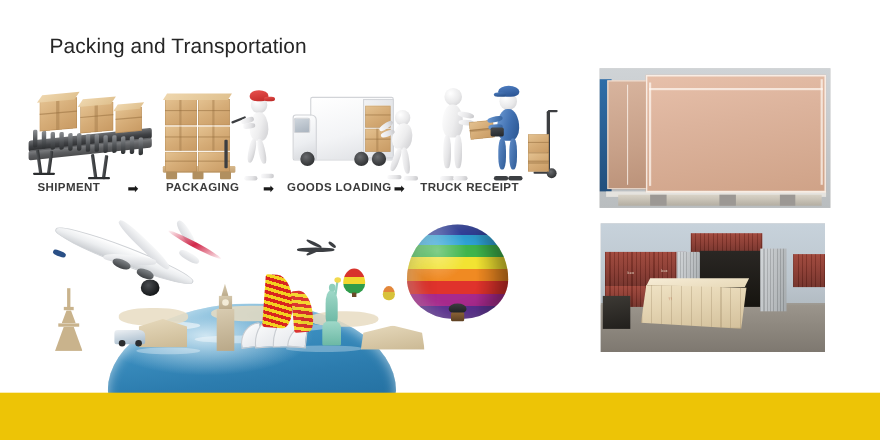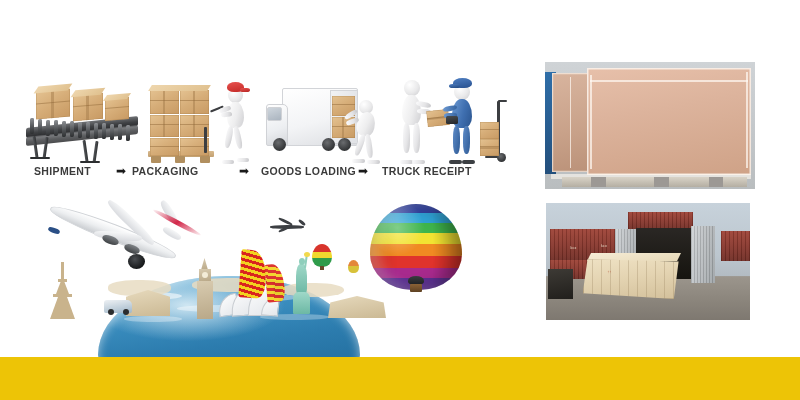--- a/index.html
+++ b/index.html
@@ -149,21 +149,21 @@
     white-space: nowrap;
   }
   .step-arrow {
     font-size: 12px;
     color: #1a1a1a;
     line-height: 1;
     padding: 0 2px;
   }
   .lbl-shipment { position: absolute; left: 34px; }
   .arr-1 { position: absolute; left: 114px; }
-  .lbl-packaging { position: absolute; left: 132px; }
+  .lbl-packaging { position: absolute; left: 151px; }
   .arr-2 { position: absolute; left: 237px; }
   .lbl-truck { position: absolute; left: 261px; }
   .arr-3 { position: absolute; left: 356px; }
   .lbl-goods { position: absolute; left: 382px; }
 
   
   .collage {
     position: absolute;
     left: 40px; top: 196px;
     width: 452px; height: 126px;
@@ -428,20 +428,21 @@
     left: 0; right: 0; bottom: 0;
     height: 43px;
     background: #edc406;
   }
 </style>
 </head>
 <body>
 
 <div class="slide" style="background: rgb(255, 255, 255);">
 
+  <div class="page-title">Packing and Transportation</div>
 
   <div class="process-strip">
 
     <div class="fig" style="left:2px; width:118px; height:90px;">
 
       <div class="conveyor-frame" style="left:2px; top:48px; width:112px; height:10px; transform:skewY(-6deg);"></div>
       <div class="conveyor-frame" style="left:2px; top:57px; width:112px; height:9px; transform:skewY(-6deg); opacity:.85;"></div>
       <div class="roller" style="left:6px;  top:44px; width:4px; height:16px; transform:skewY(-6deg);"></div>
       <div class="roller" style="left:14px; top:45px; width:4px; height:16px; transform:skewY(-6deg);"></div>
       <div class="roller" style="left:22px; top:46px; width:4px; height:16px; transform:skewY(-6deg);"></div>

